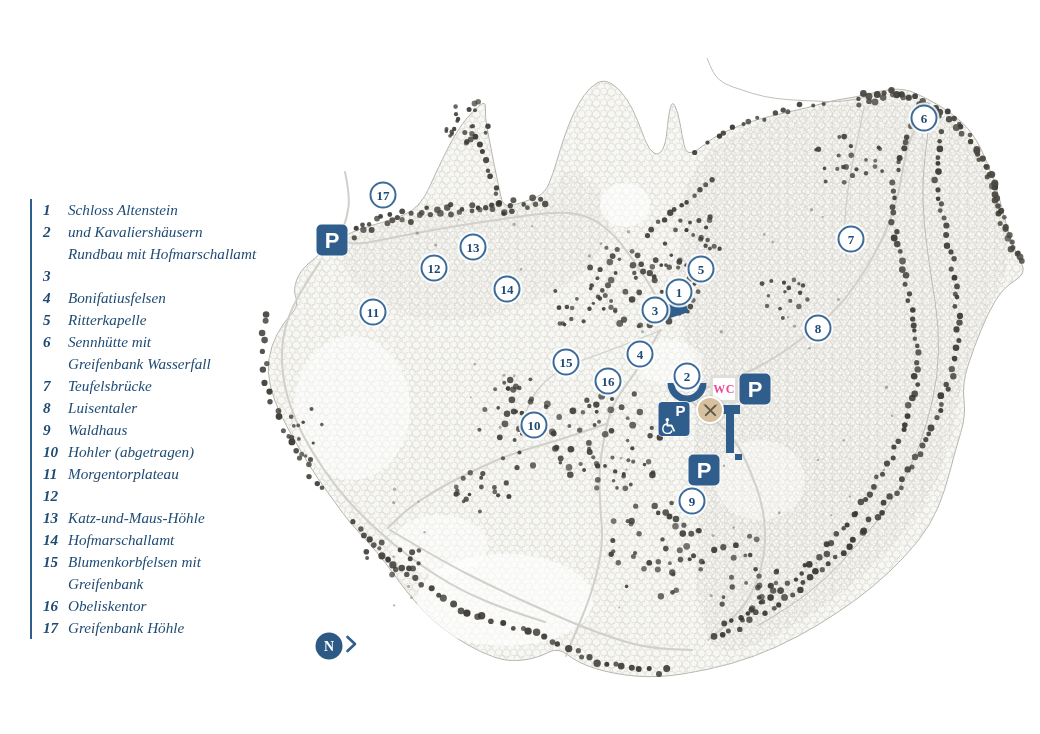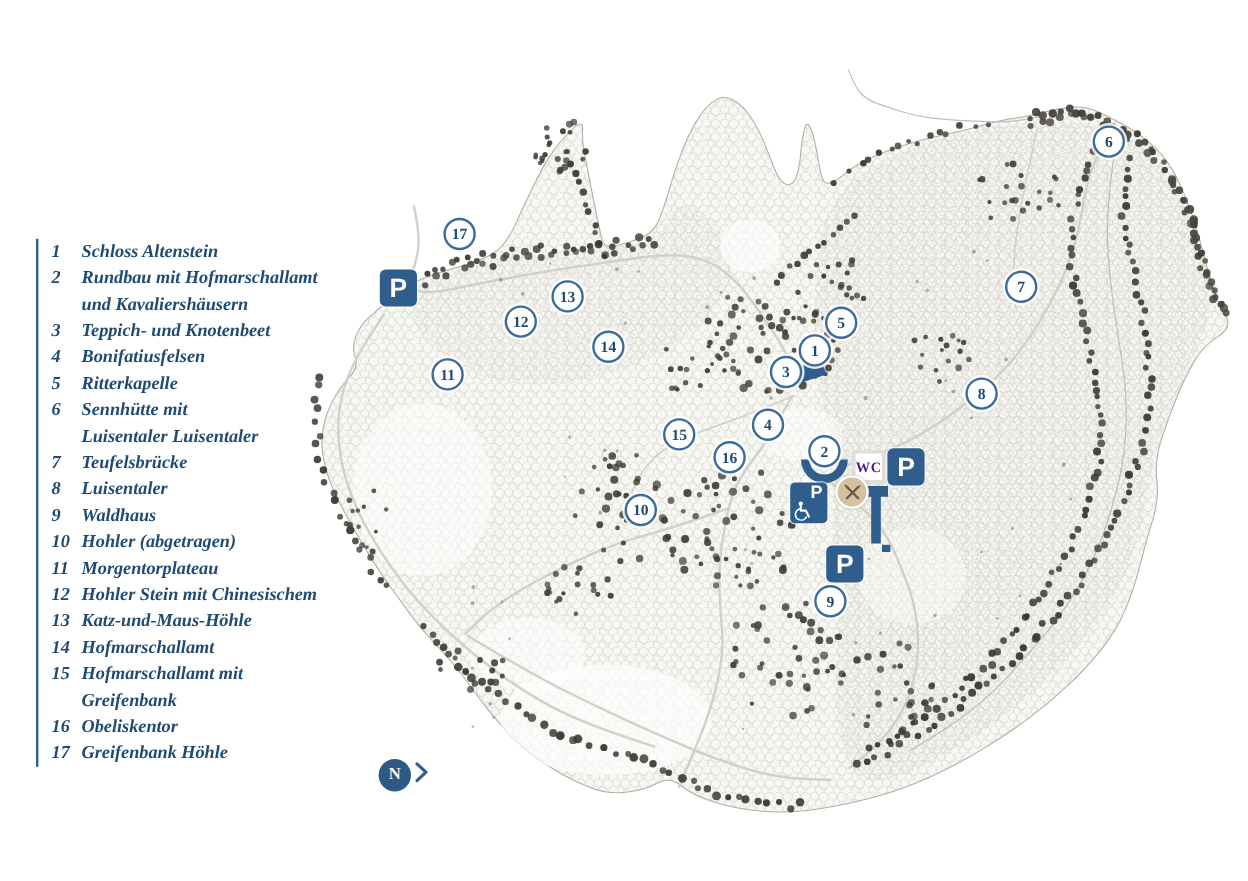--- a/index.html
+++ b/index.html
@@ -5,39 +5,39 @@
   html,body{margin:0;padding:0;background:#ffffff;}
   .stage{position:relative;width:1040px;height:734px;background:#ffffff;overflow:hidden;
          font-family:"Liberation Serif",serif;}
   svg.map-art{position:absolute;left:0;top:0;}
 
   
   .legend{position:absolute;left:30px;top:199px;border-left:2.5px solid #2f5d8c;
           padding-left:11px;color:#1e4a73;}
   .legend-item{display:flex;font-style:italic;font-size:15.2px;line-height:22px;}
   .legend-num{width:25px;flex:none;font-weight:bold;}
-  .legend-label{font-weight:bold;}
+  .legend-label{font-weight:normal;}
   .legend-line{display:block;}
 
   
   .marker{position:absolute;width:27px;height:27px;box-sizing:border-box;border-radius:50%;
           background:#ffffff;border:2px solid #3c6b9a;color:#1e4a73;font-weight:bold;
           font-size:13px;display:flex;align-items:center;justify-content:center;
           transform:translate(-50%,-50%);box-shadow:0 0 0 2px rgba(255,255,255,.85);}
   .p-box{position:absolute;width:31px;height:31px;border-radius:5px;background:#2f5d8c;
          color:#fff;font-family:"Liberation Sans",sans-serif;font-weight:bold;font-size:22px;
          display:flex;align-items:center;justify-content:center;transform:translate(-50%,-50%);
          box-shadow:0 0 0 1px rgba(255,255,255,.7);}
   .p-acc{position:absolute;width:31px;height:34px;border-radius:4px;background:#2f5d8c;
          transform:translate(-50%,-50%);box-shadow:0 0 0 1px rgba(255,255,255,.7);}
   .p-acc .p-acc-label{position:absolute;top:0px;right:4px;color:#fff;
          font-family:"Liberation Sans",sans-serif;font-weight:bold;font-size:15px;}
   .p-acc svg{position:absolute;left:2px;bottom:2px;}
   .wc-box{position:absolute;width:28px;height:28px;box-sizing:border-box;background:#fff;
-          border:3px solid #dfded8;border-radius:2px;color:#4c1d95;font-weight:bold;
+          border:3px solid #dfded8;border-radius:2px;color:#ec4899;font-weight:bold;
           font-size:12px;letter-spacing:.5px;display:flex;align-items:center;justify-content:center;
           transform:translate(-50%,-50%);}
   .rest{position:absolute;width:28px;height:28px;box-sizing:border-box;border-radius:50%;
         background:#d7c09e;border:2.5px solid #ffffff;box-shadow:0 0 2px rgba(60,60,50,.35);
         display:flex;align-items:center;justify-content:center;transform:translate(-50%,-50%);}
   .compass{position:absolute;width:27px;height:27px;border-radius:50%;background:#2d5a84;
            color:#fff;font-weight:bold;font-size:14px;display:flex;align-items:center;
            justify-content:center;transform:translate(-50%,-50%);}
   .compass-chevron{position:absolute;transform:translate(0,-50%);}
 </style>
@@ -895,47 +895,46 @@
     <div id="legend-list">
         <div class="legend-item">
           <span class="legend-num">1</span>
           <span class="legend-label">
             <span class="legend-line">Schloss Altenstein</span>
           </span>
         </div>
         <div class="legend-item">
           <span class="legend-num">2</span>
           <span class="legend-label">
+            <span class="legend-line">und Kavaliershäusern</span>
             <span class="legend-line">Rundbau mit Hofmarschallamt</span>
-            <span class="legend-line">und Kavaliershäusern</span>
           </span>
         </div>
         <div class="legend-item">
           <span class="legend-num">3</span>
           <span class="legend-label">
-            <span class="legend-line">Teppich- und Knotenbeet</span>
           </span>
         </div>
         <div class="legend-item">
           <span class="legend-num">4</span>
           <span class="legend-label">
             <span class="legend-line">Bonifatiusfelsen</span>
           </span>
         </div>
         <div class="legend-item">
           <span class="legend-num">5</span>
           <span class="legend-label">
             <span class="legend-line">Ritterkapelle</span>
           </span>
         </div>
         <div class="legend-item">
           <span class="legend-num">6</span>
           <span class="legend-label">
             <span class="legend-line">Sennhütte mit</span>
-            <span class="legend-line">Luisentaler Luisentaler</span>
+            <span class="legend-line">Greifenbank Wasserfall</span>
           </span>
         </div>
         <div class="legend-item">
           <span class="legend-num">7</span>
           <span class="legend-label">
             <span class="legend-line">Teufelsbrücke</span>
           </span>
         </div>
         <div class="legend-item">
           <span class="legend-num">8</span>
@@ -957,39 +956,38 @@
         </div>
         <div class="legend-item">
           <span class="legend-num">11</span>
           <span class="legend-label">
             <span class="legend-line">Morgentorplateau</span>
           </span>
         </div>
         <div class="legend-item">
           <span class="legend-num">12</span>
           <span class="legend-label">
-            <span class="legend-line">Hohler Stein mit Chinesischem</span>
           </span>
         </div>
         <div class="legend-item">
           <span class="legend-num">13</span>
           <span class="legend-label">
             <span class="legend-line">Katz-und-Maus-Höhle</span>
           </span>
         </div>
         <div class="legend-item">
           <span class="legend-num">14</span>
           <span class="legend-label">
             <span class="legend-line">Hofmarschallamt</span>
           </span>
         </div>
         <div class="legend-item">
           <span class="legend-num">15</span>
           <span class="legend-label">
-            <span class="legend-line">Hofmarschallamt mit</span>
+            <span class="legend-line">Blumenkorbfelsen mit</span>
             <span class="legend-line">Greifenbank</span>
           </span>
         </div>
         <div class="legend-item">
           <span class="legend-num">16</span>
           <span class="legend-label">
             <span class="legend-line">Obeliskentor</span>
           </span>
         </div>
         <div class="legend-item">

